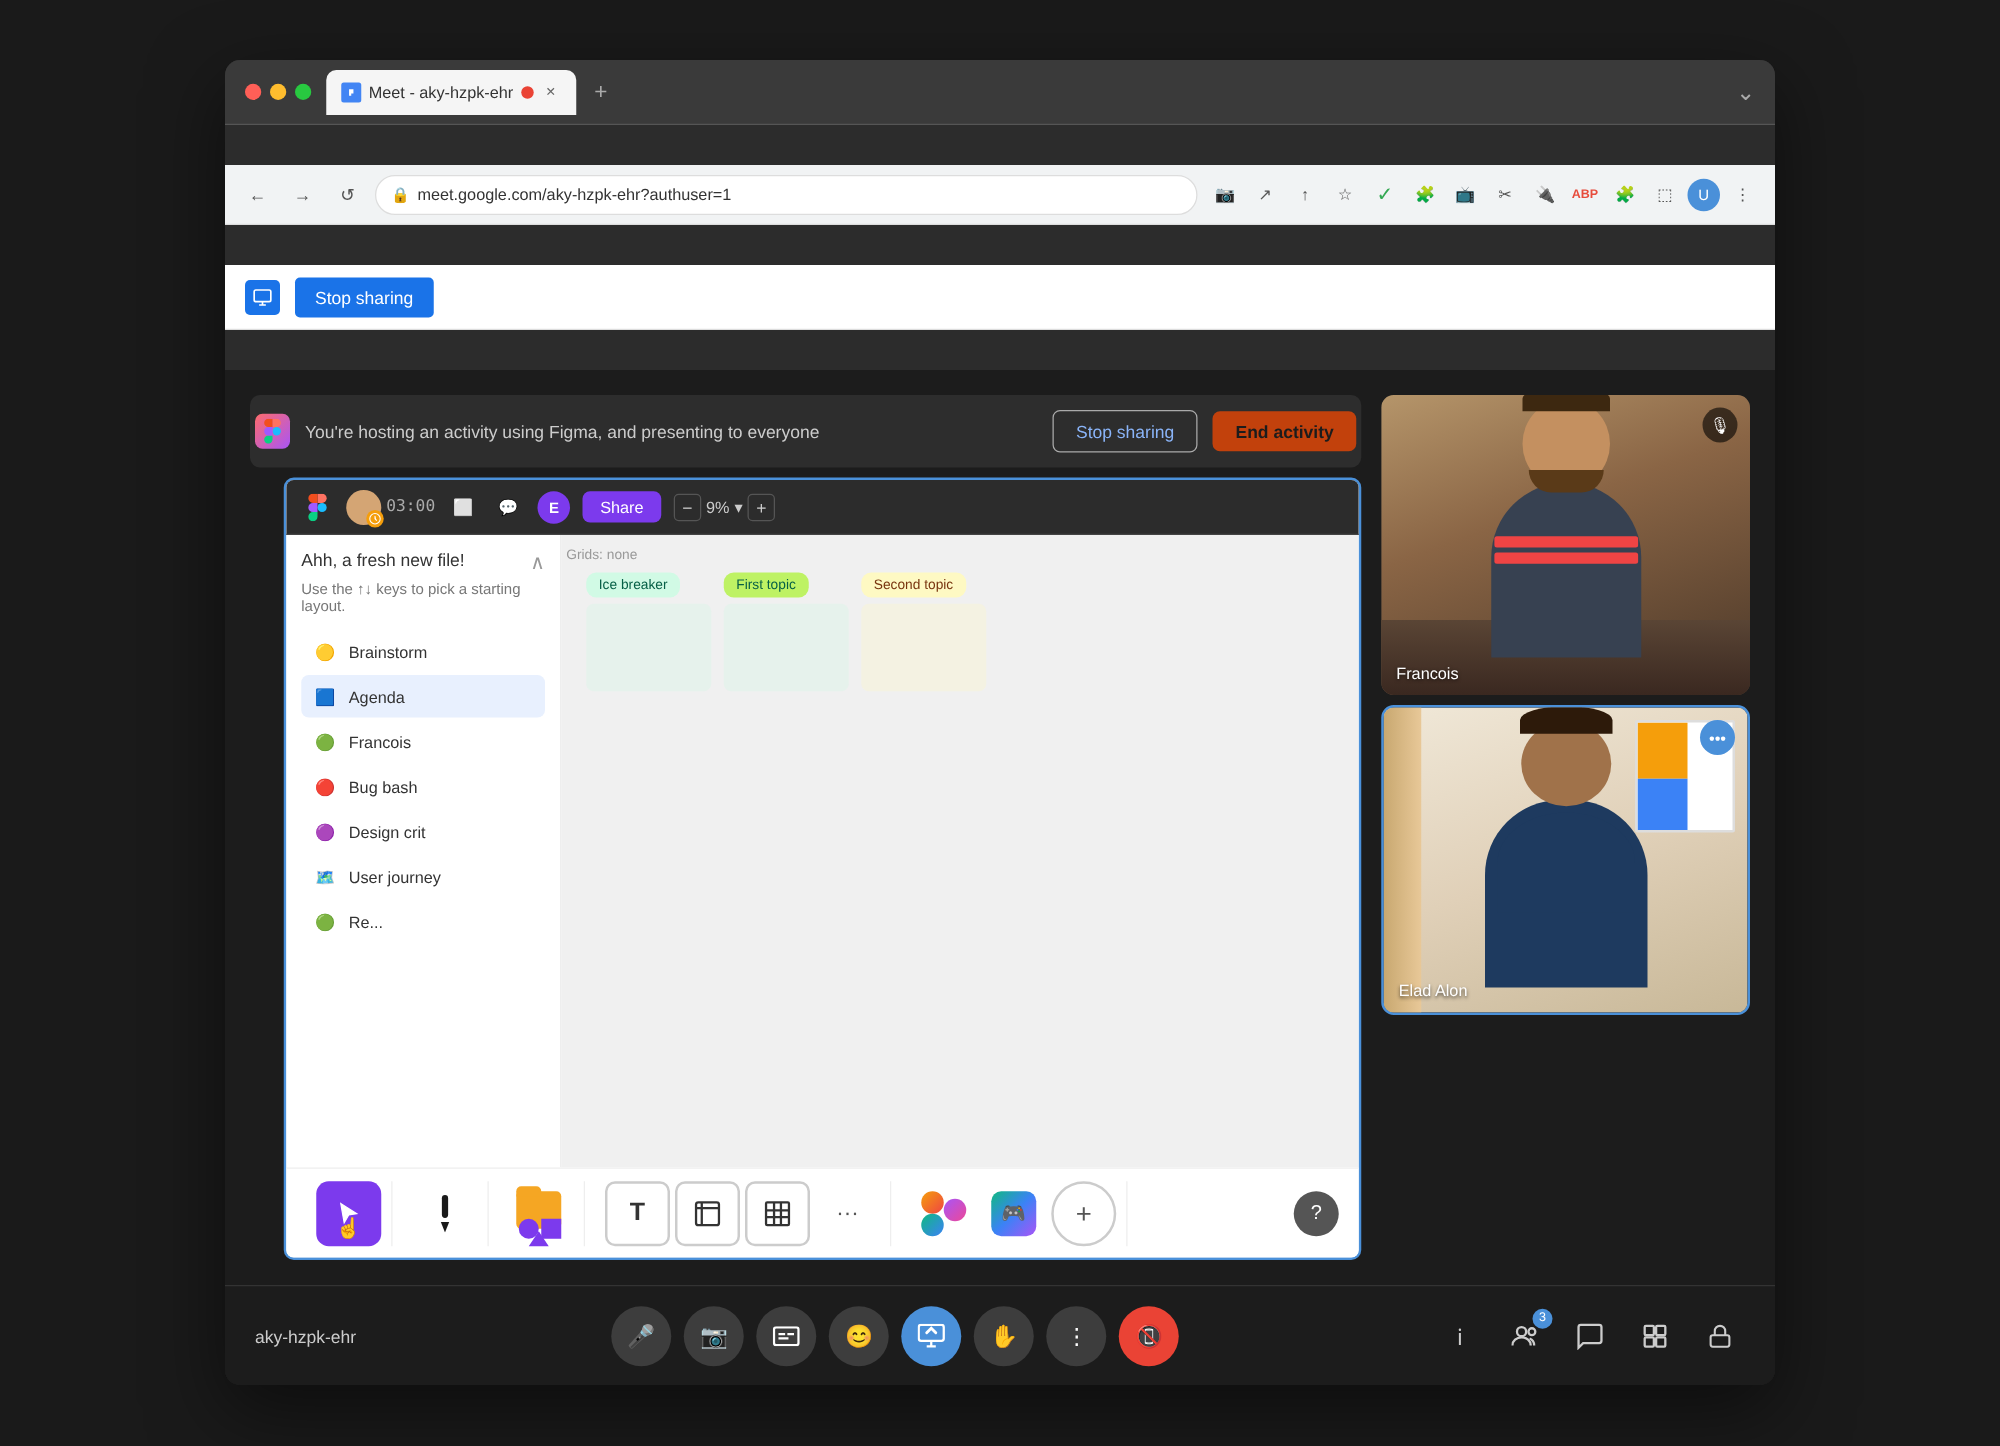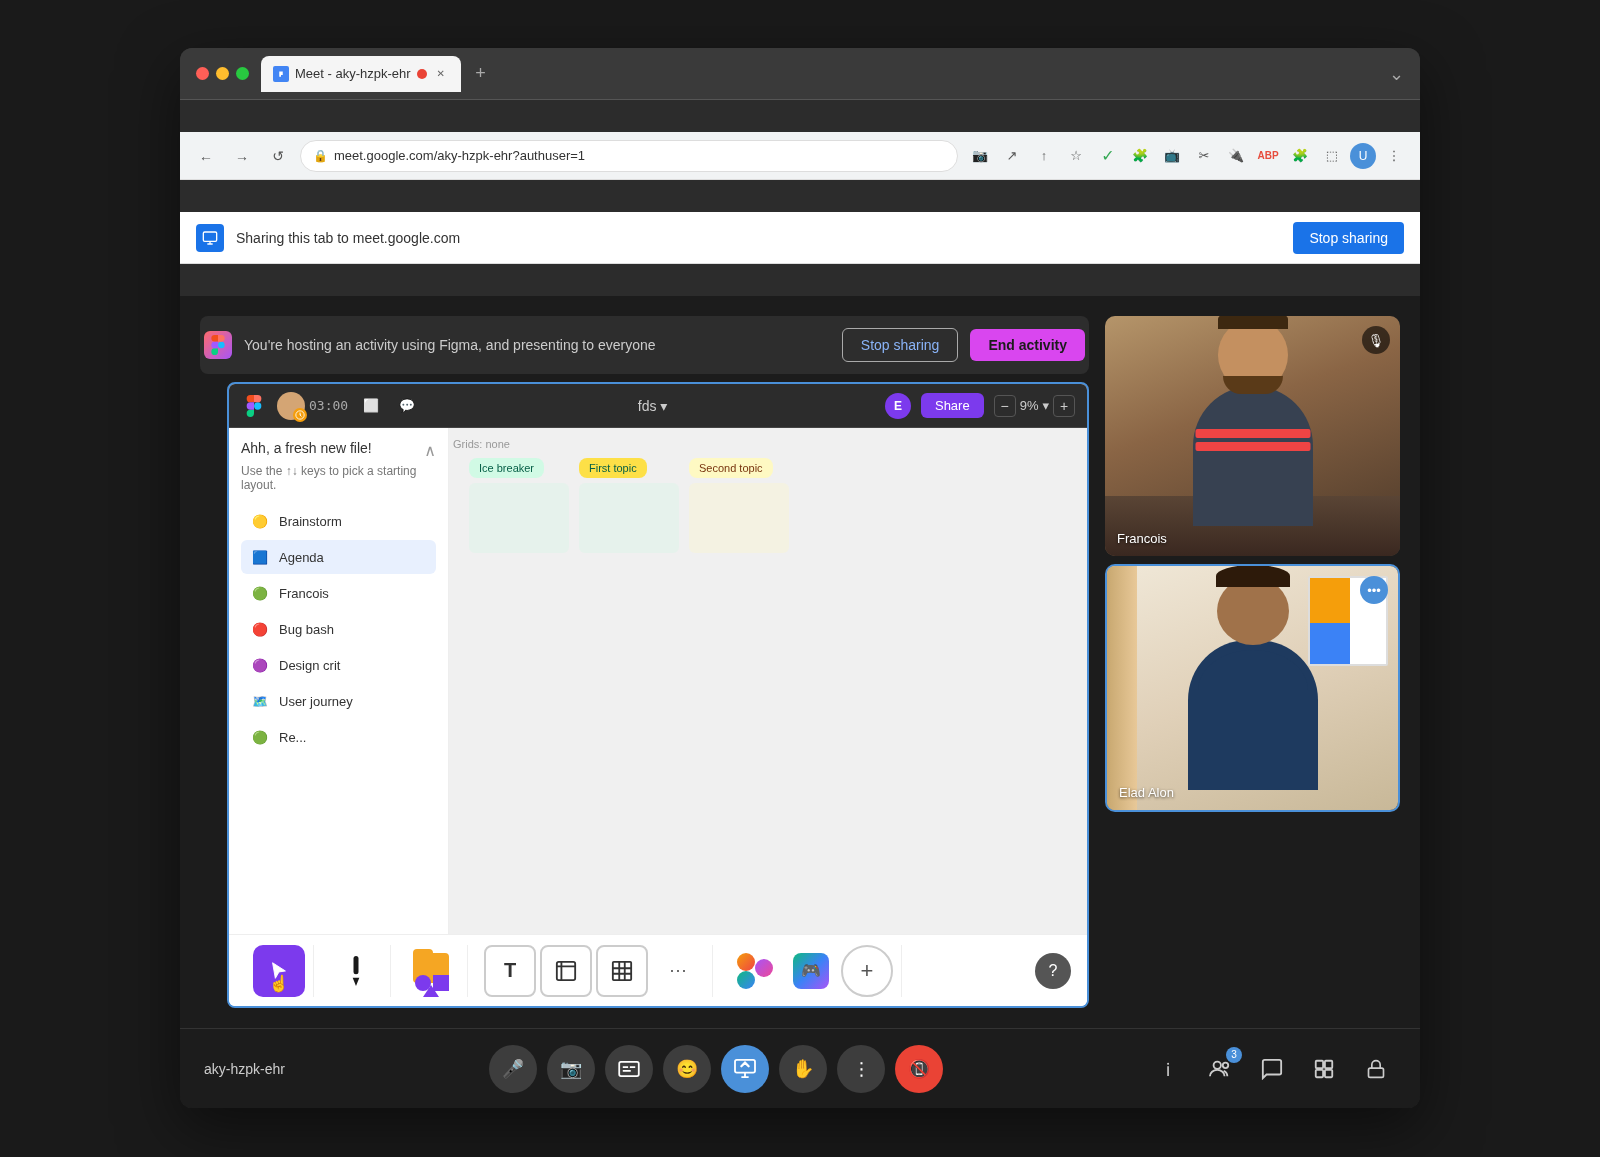--- a/index.html
+++ b/index.html
@@ -278,21 +278,21 @@
       background: transparent;
       border: 1px solid #aaa;
       color: #8ab4f8;
       padding: 8px 18px;
       border-radius: 6px;
       font-size: 14px;
       cursor: pointer;
     }
 
     .end-activity-btn {
-      background: #d946ef;
+      background: #c2410c;
       border: none;
       color: #1c1c1c;
       padding: 8px 18px;
       border-radius: 6px;
       font-size: 14px;
       cursor: pointer;
       font-weight: 600;
     }
 
     
@@ -459,21 +459,21 @@
     .canvas-card {
       position: absolute;
       border-radius: 8px;
       font-size: 11px;
       font-weight: 500;
       padding: 4px 10px;
       top: 30px;
     }
 
     .card-ice { background: #d1fae5; color: #065f46; left: 20px; }
-    .card-first { background: #fde047; color: #065f46; left: 130px; }
+    .card-first { background: #bef264; color: #065f46; left: 130px; }
     .card-second { background: #fef9c3; color: #78350f; left: 240px; }
 
     .canvas-area-ice {
       position: absolute;
       top: 55px;
       left: 20px;
       width: 100px;
       height: 70px;
       background: rgba(209, 250, 229, 0.3);
       border-radius: 6px;
@@ -749,21 +749,20 @@
     </div>
   </div>
 
   <div class="sharing-bar">
     <div class="sharing-icon">
       <svg width="16" height="16" viewBox="0 0 24 24" fill="none">
           <rect x="2" y="3" width="20" height="14" rx="2" stroke="white" stroke-width="2"></rect>
           <path d="M8 21h8M12 17v4" stroke="white" stroke-width="2"></path>
         </svg>
     </div>
-    <span class="sharing-text">Sharing this tab to meet.google.com</span>
     <button class="stop-sharing-btn">Stop sharing</button>
   </div>
 
   <div class="meet-content">
     <div class="meet-main">
 
       <div class="figma-container">
 
         <div class="activity-banner">
           <div class="figma-logo">
@@ -802,24 +801,20 @@
                       <path d="M12 7v5l3 3" stroke="white" stroke-width="2" stroke-linecap="round"></path>
                     </svg>
                 </div>
               </div>
               <span class="figma-timer">03:00</span>
             </div>
 
             <div class="figma-tool-icon">⬜</div>
             <div class="figma-tool-icon">💬</div>
 
-            <div class="figma-filename">
-              <span>fds</span>
-              <span> ▾</span>
-            </div>
 
             <div class="figma-user-avatar">E</div>
             <button class="figma-share-btn">Share</button>
 
             <div class="figma-zoom">
               <button class="zoom-btn">−</button>
               <span>9%</span>
               <span>▾</span>
               <button class="zoom-btn">+</button>
             </div>

